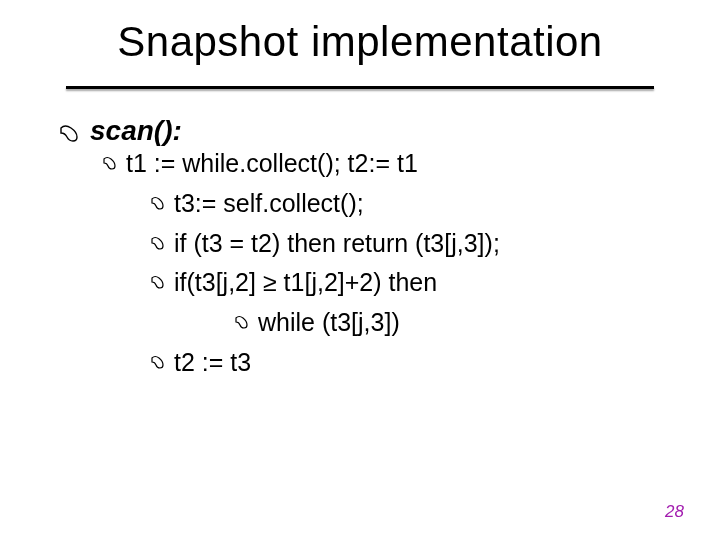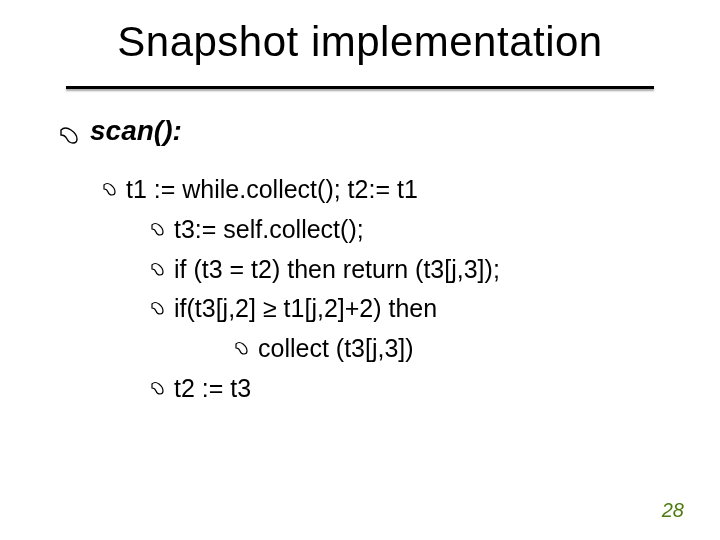--- a/index.html
+++ b/index.html
@@ -40,23 +40,23 @@
   .body {
     position: absolute;
     top: 115px;
     left: 58px;
     right: 40px;
   }
   .lvl1 {
     font-size: 28px;
     font-style: italic;
     font-weight: bold;
-    margin: 0 0 26px 0;
+    margin: 0 0 0 0;
     display: flex;
-    align-items: center;
+    align-items: flex-start;
   }
   .lvl2 {
     font-size: 25px;
     font-weight: 400;
     margin: 0 0 6px 44px;
     display: flex;
     align-items: flex-start;
     line-height: 1.35;
   }
   .lvl3 {
@@ -80,23 +80,23 @@
     flex: 0 0 auto;
     margin-right: 10px;
   }
   .bullet svg { display: block; }
   .bullet.lg { width: 22px; height: 22px; margin-top: 7px; }
   .bullet.sm { width: 16px; height: 16px; margin-top: 8px; margin-right: 8px; }
   .page-number {
     position: absolute;
     right: 36px;
     bottom: 18px;
-    font-size: 20px;
+    font-size: 17px;
     font-style: italic;
-    color: #4d7c0f;
+    color: #a21caf;
   }
   .txt { flex: 1 1 auto; }
 </style>
 </head>
 <body>
 
 <div class="slide">
 
   <div class="title">
     <span>Snapshot implementation</span>
@@ -151,21 +151,21 @@
       </span>
       <span class="txt">if(t3[j,2] ≥ t1[j,2]+2) then</span>
     </div>
 
     <div class="lvl4">
       <span class="bullet sm">
         <svg viewBox="0 0 16 16" width="16" height="16">
           <path d="M2 4 Q5 1 9 4 Q13 7 13 11 Q13 14 10 14 Q7 14 6 11 Q5 8 2 8 Z" fill="none" stroke="#000" stroke-width="1.2"></path>
         </svg>
       </span>
-      <span class="txt">collect (t3[j,3])</span>
+      <span class="txt">while (t3[j,3])</span>
     </div>
 
     <div class="lvl3">
       <span class="bullet sm">
         <svg viewBox="0 0 16 16" width="16" height="16">
           <path d="M2 4 Q5 1 9 4 Q13 7 13 11 Q13 14 10 14 Q7 14 6 11 Q5 8 2 8 Z" fill="none" stroke="#000" stroke-width="1.2"></path>
         </svg>
       </span>
       <span class="txt">t2 := t3</span>
     </div>

